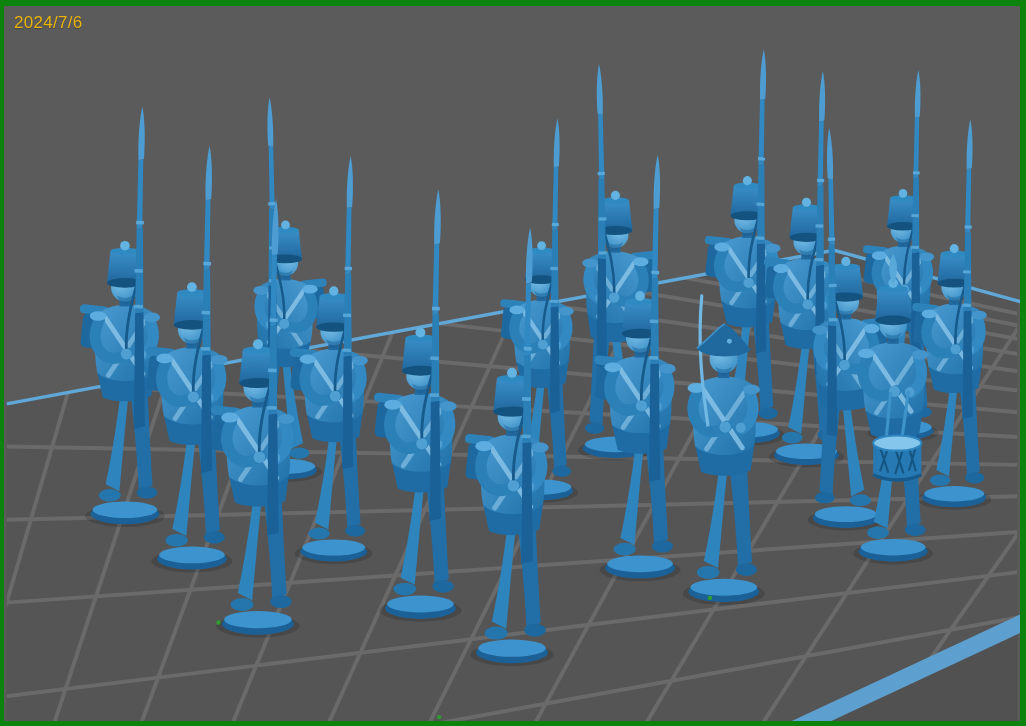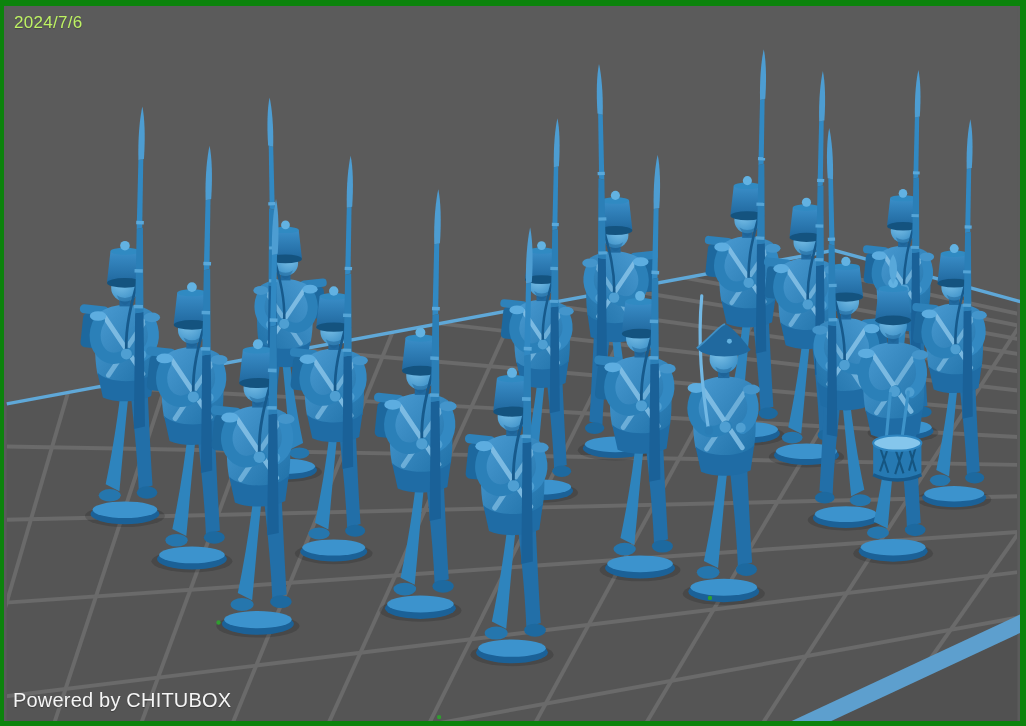--- a/index.html
+++ b/index.html
@@ -8,21 +8,21 @@
     background:#0c830c;
     font-family:"Liberation Sans", sans-serif;
   }
   .viewport{
     position:absolute;left:4px;top:6px;right:6px;bottom:5px;
     background:#5b5b5b;overflow:hidden;
   }
   svg.scene{position:absolute;left:0;top:0;width:100%;height:100%;display:block;}
   .date-label{
     position:absolute;left:10px;top:7px;
-    font-size:17px;color:#bef264;letter-spacing:0.3px;
+    font-size:17px;color:#eab308;letter-spacing:0.3px;
     text-shadow:0 1px 1px rgba(0,0,0,0.25);
   }
   .watermark-label{
     position:absolute;left:9px;bottom:9px;
     font-size:20px;color:#f5f5f5;letter-spacing:0.2px;
     text-shadow:0 1px 1px rgba(0,0,0,0.3);
   }
 </style>
 </head>
 <body>
@@ -244,15 +244,14 @@
             <ellipse cx="513" cy="658.62" rx="42.339999999999996" ry="11.68" fill="#000" opacity="0.15"></ellipse>
             <use href="#fig-soldier" transform="translate(513 663) scale(0.73 0.73)"></use>
           </g>
           <circle cx="215" cy="626" r="2.2" fill="#2f9e2f"></circle>
           <circle cx="714" cy="601" r="2.2" fill="#2f9e2f"></circle>
           <circle cx="439" cy="722" r="2.2" fill="#2f9e2f"></circle>
         </g>
     </svg>
 
     <div class="date-label">2024/7/6</div>
-    <div class="watermark-label">Powered by CHITUBOX</div>
   </div>
 </div>
 
 </body></html>

